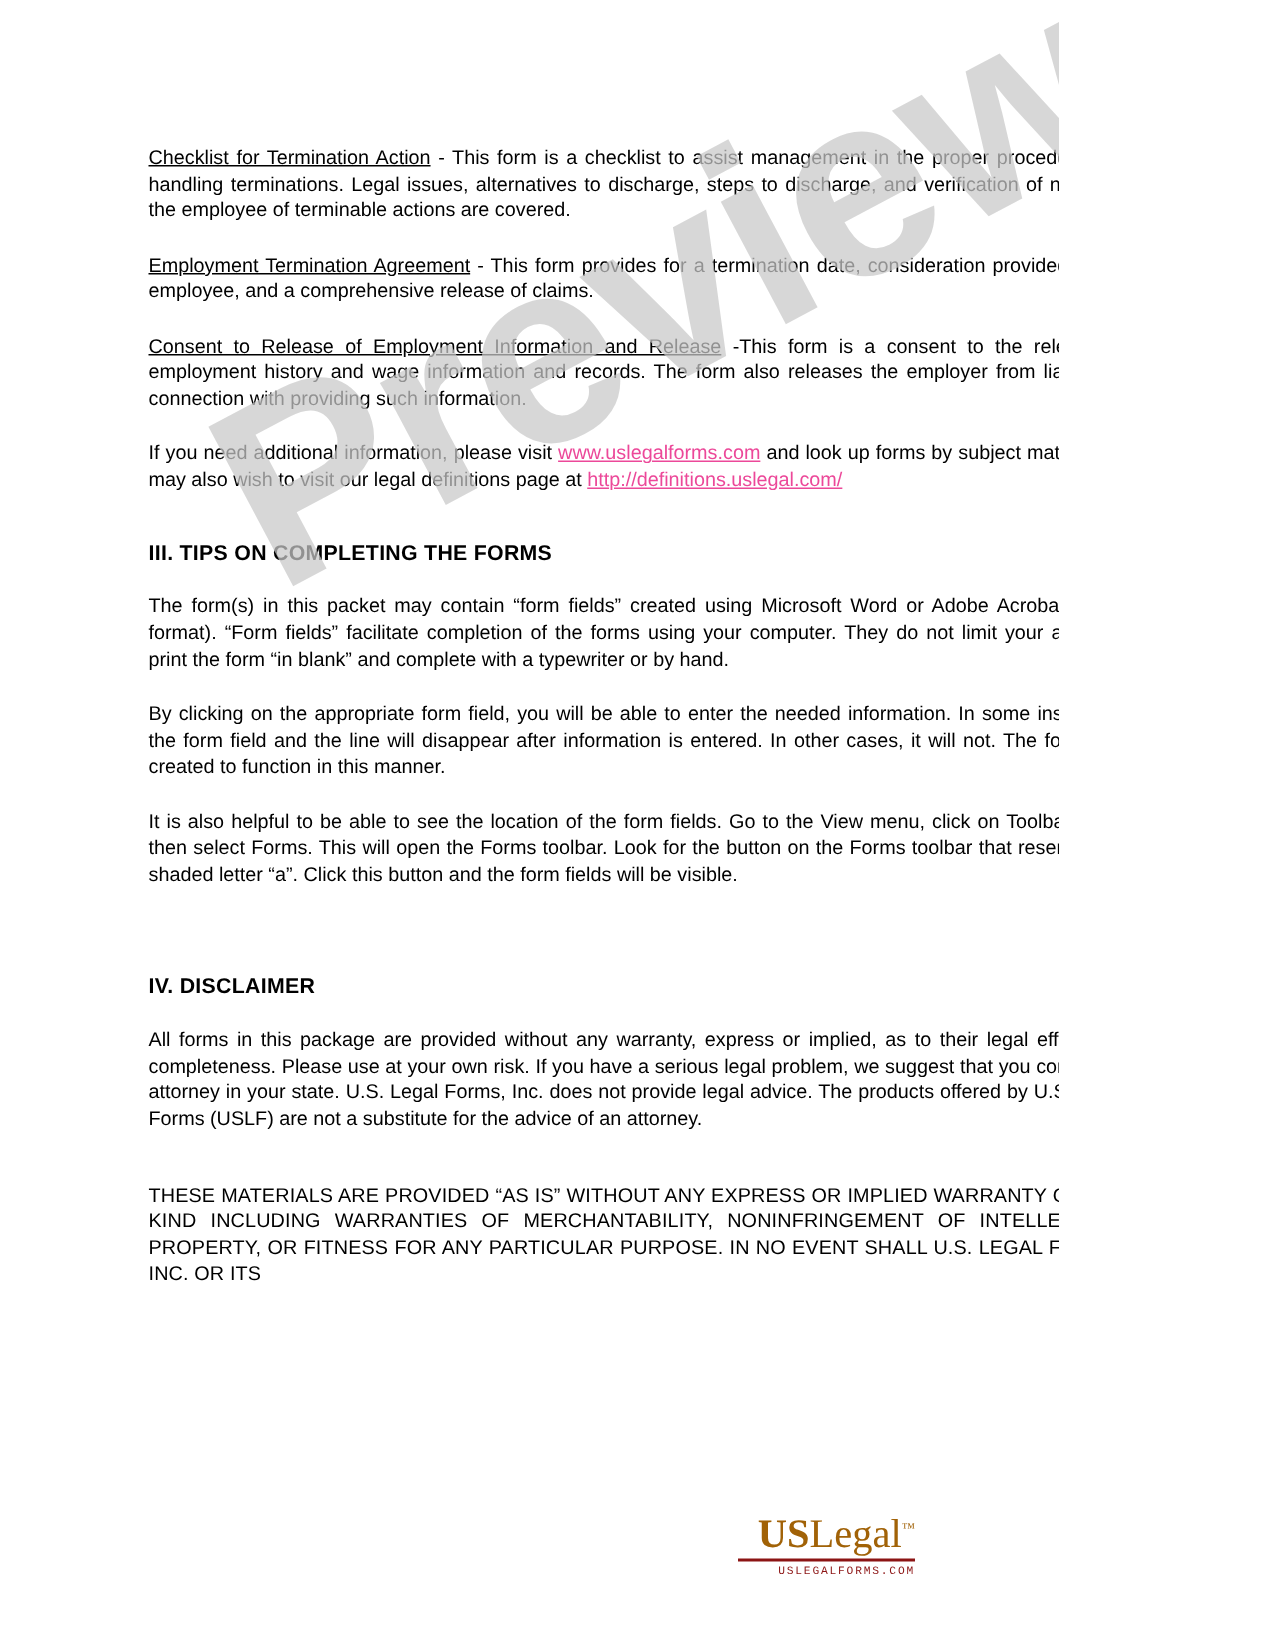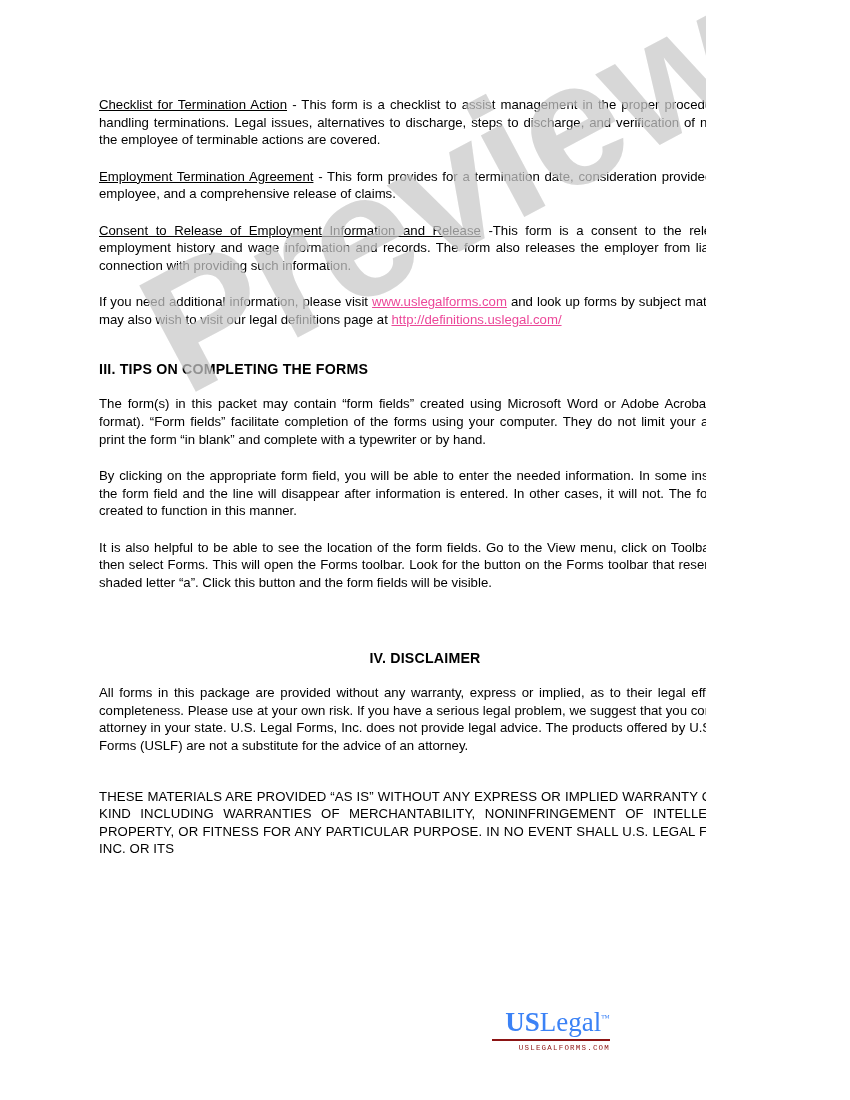--- a/index.html
+++ b/index.html
@@ -40,21 +40,20 @@
     word-break: break-all;
   }
   .heading {
     font-size: 14.2px;
     font-weight: bold;
     margin: 0 0 18px 0;
     letter-spacing: 0.2px;
   }
   .heading-sec {
     margin-top: 26px;
-    text-align: center;
   }
   .bold {
     font-weight: normal;
   }
   p.caps {
     font-weight: normal;
     letter-spacing: 0.1px;
   }
   .spacer-lg { height: 14px; }
 
@@ -88,21 +87,21 @@
   .logo {
     position: absolute;
     right: 96px;
     bottom: 48px;
     text-align: right;
     z-index: 6;
   }
   .logo-main {
     font-family: "Liberation Serif", serif;
     font-size: 27px;
-    color: #3b82f6;
+    color: #a16207;
     font-weight: normal;
     letter-spacing: 0px;
     line-height: 1;
     white-space: nowrap;
   }
   .logo-main .us {
     font-weight: bold;
   }
   .logo-tm {
     font-size: 9px;

